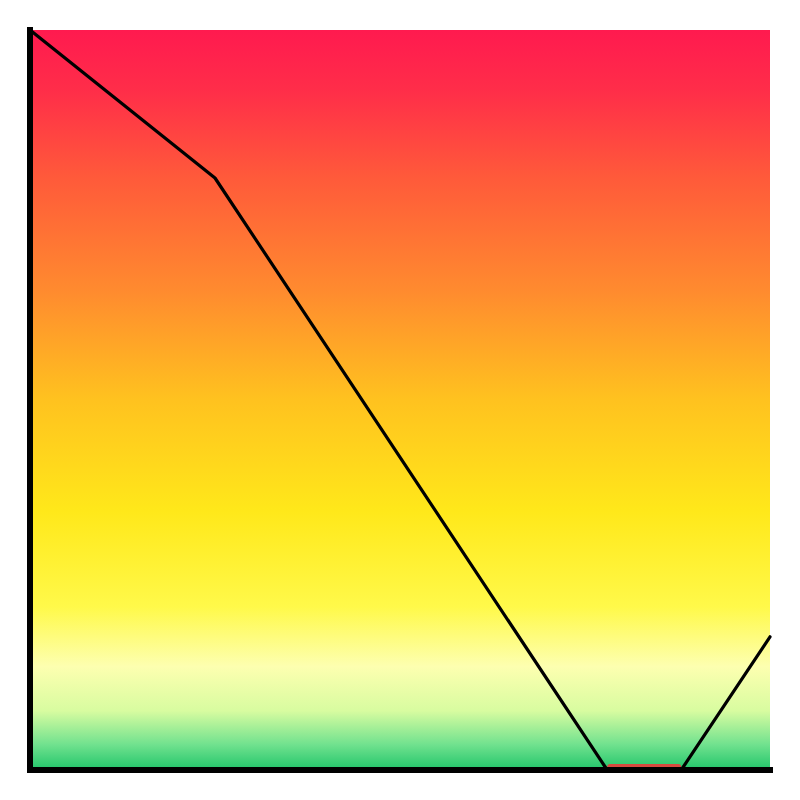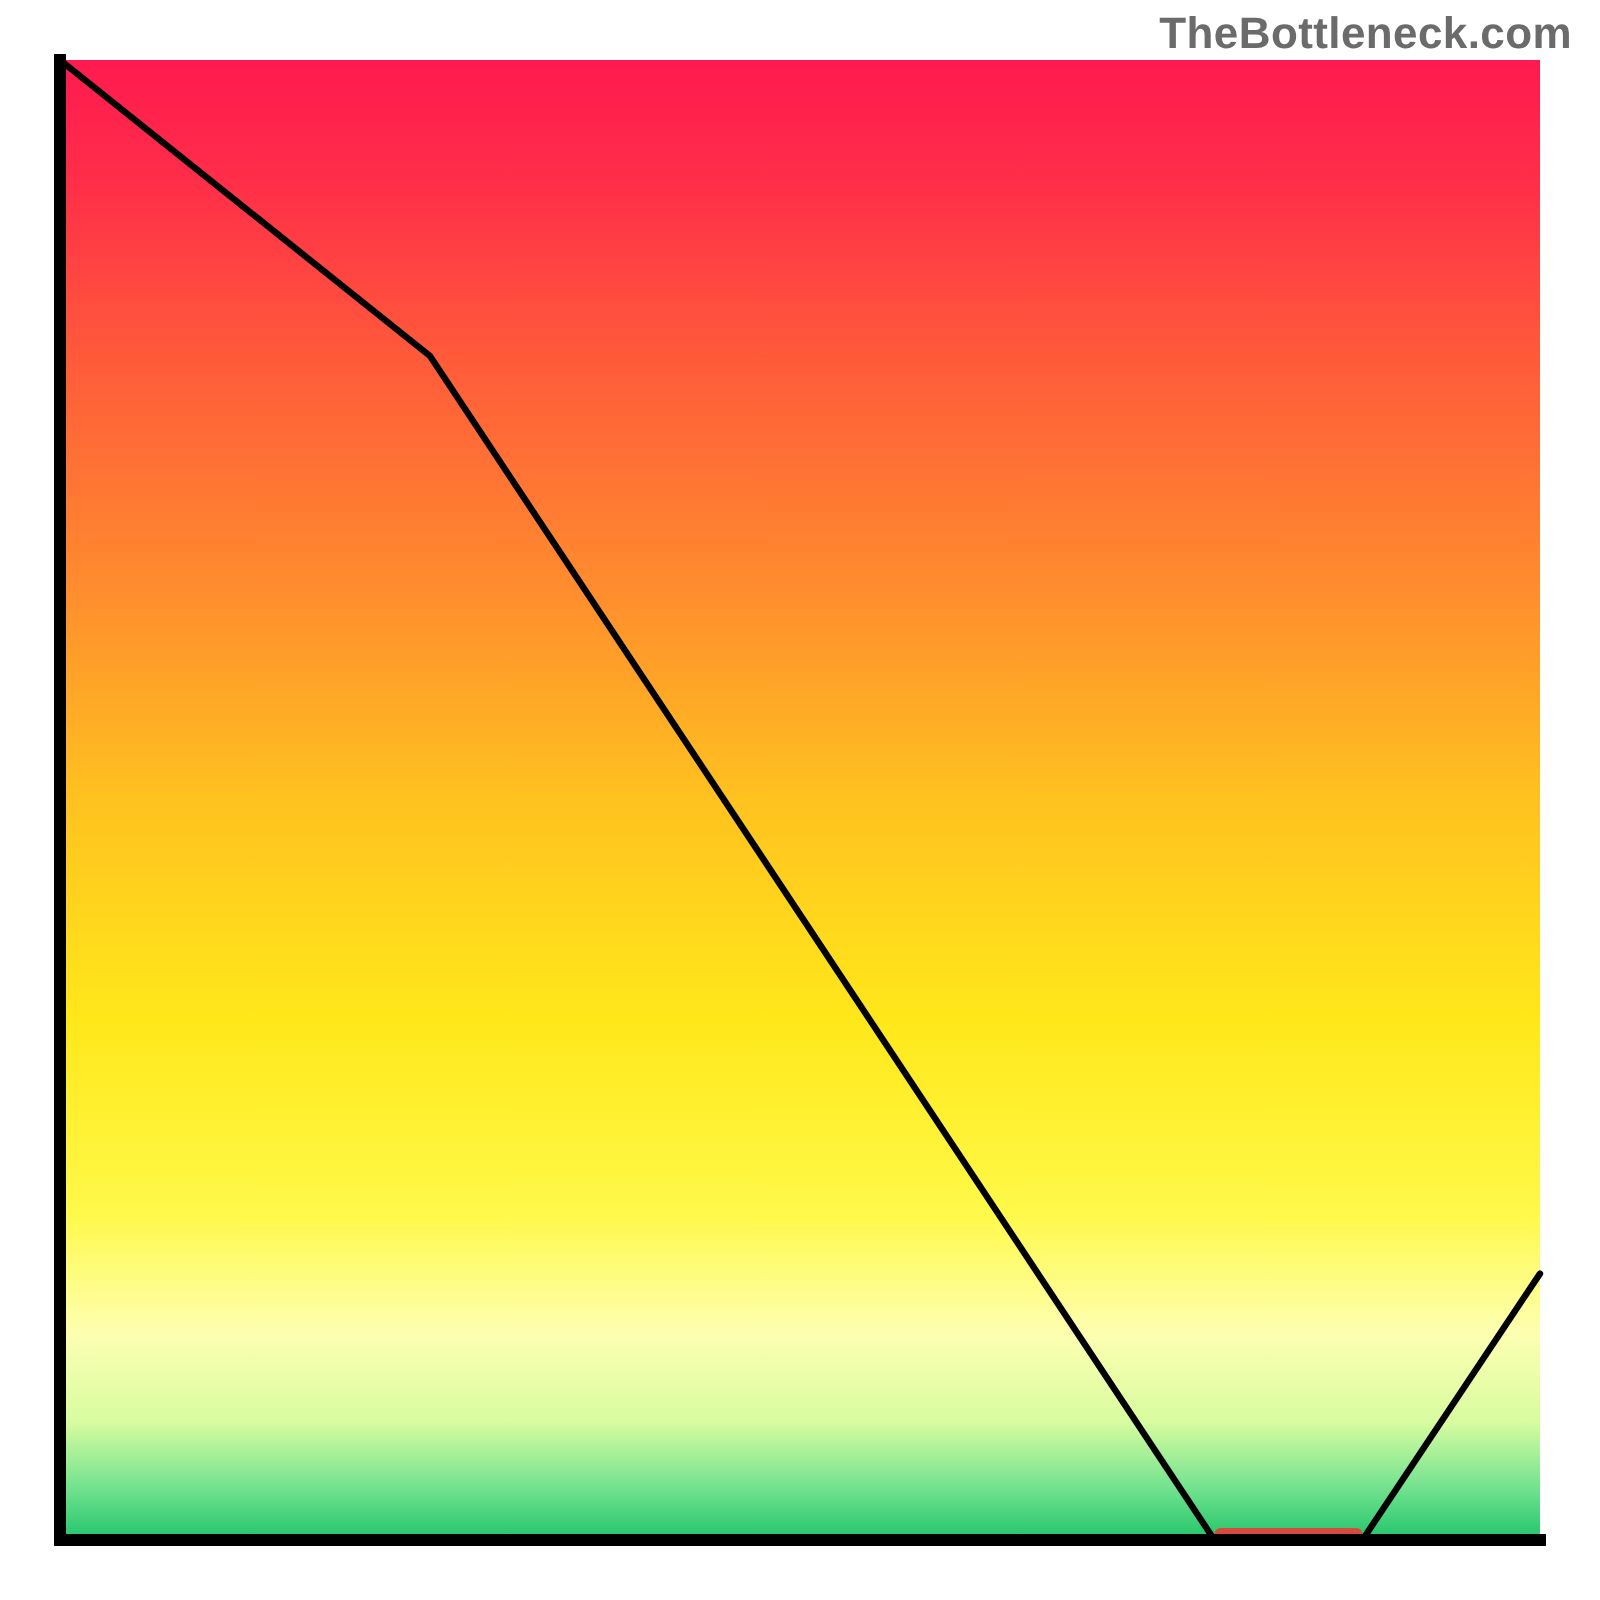--- a/index.html
+++ b/index.html
@@ -26,21 +26,20 @@
     letter-spacing: 0.2px;
   }
   svg {
     display: block;
   }
 </style>
 </head>
 <body>
 
 <div class="stage">
-  <div class="watermark">TheBottleneck.com</div>
 
   <svg id="chart-svg" width="800" height="800" viewBox="0 0 800 800">
     <defs>
       <linearGradient id="bg-grad" x1="0" y1="0" x2="0" y2="1">
           <stop offset="0.00%" stop-color="#ff1a4f"></stop>
           <stop offset="8.00%" stop-color="#ff2d49"></stop>
           <stop offset="20.00%" stop-color="#ff5a3a"></stop>
           <stop offset="35.00%" stop-color="#ff8a2f"></stop>
           <stop offset="50.00%" stop-color="#ffc21f"></stop>
           <stop offset="65.00%" stop-color="#ffe81a"></stop>

